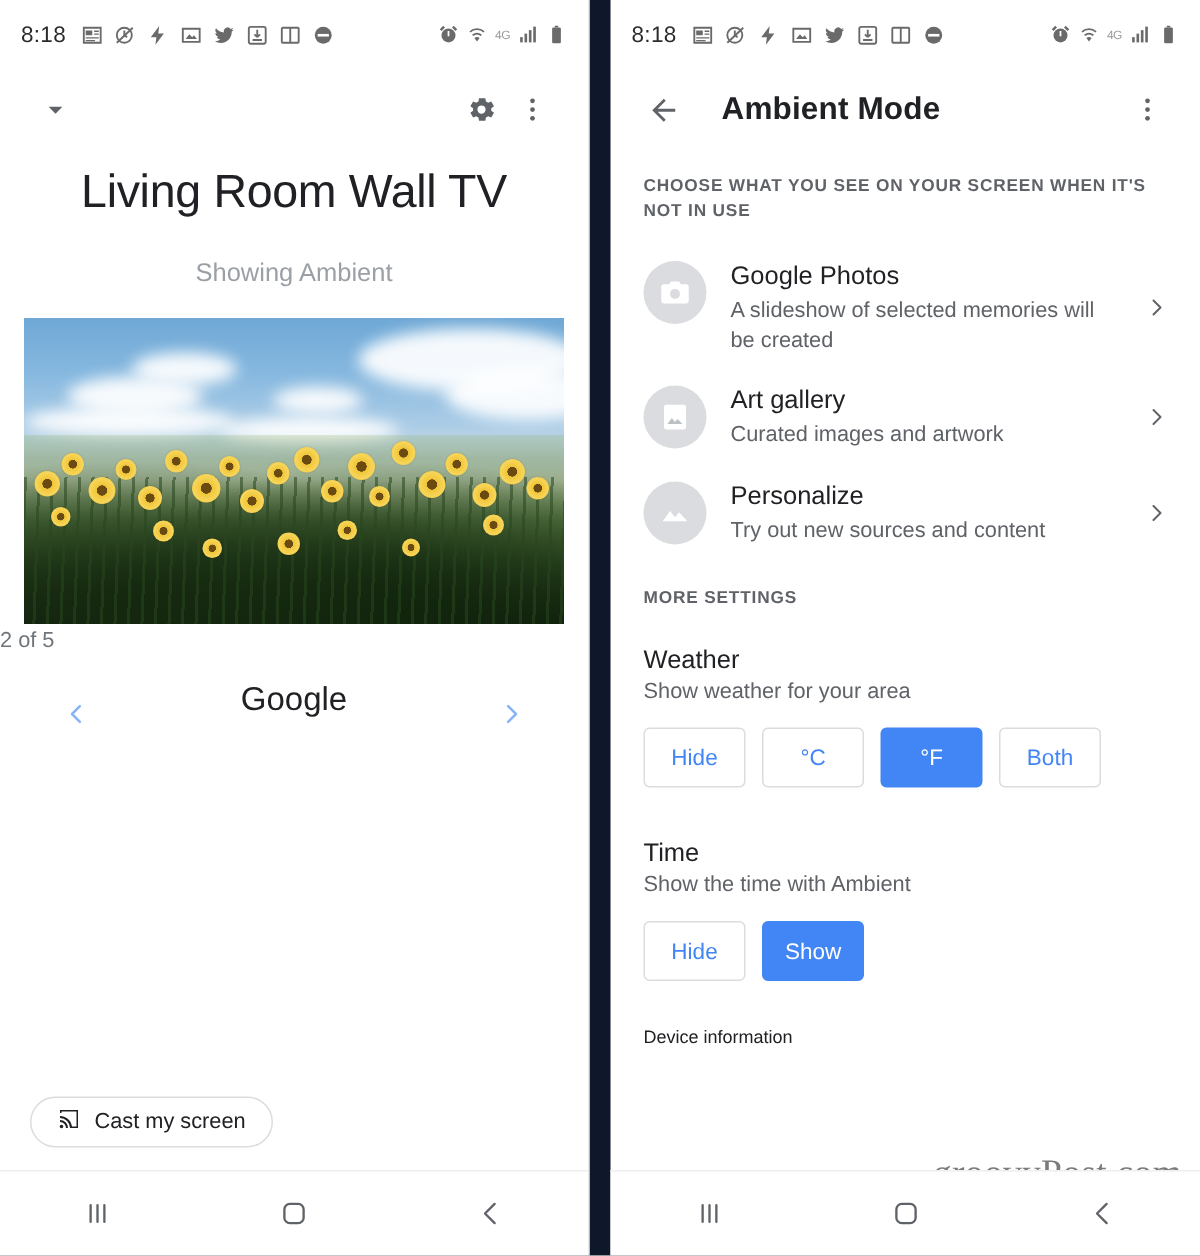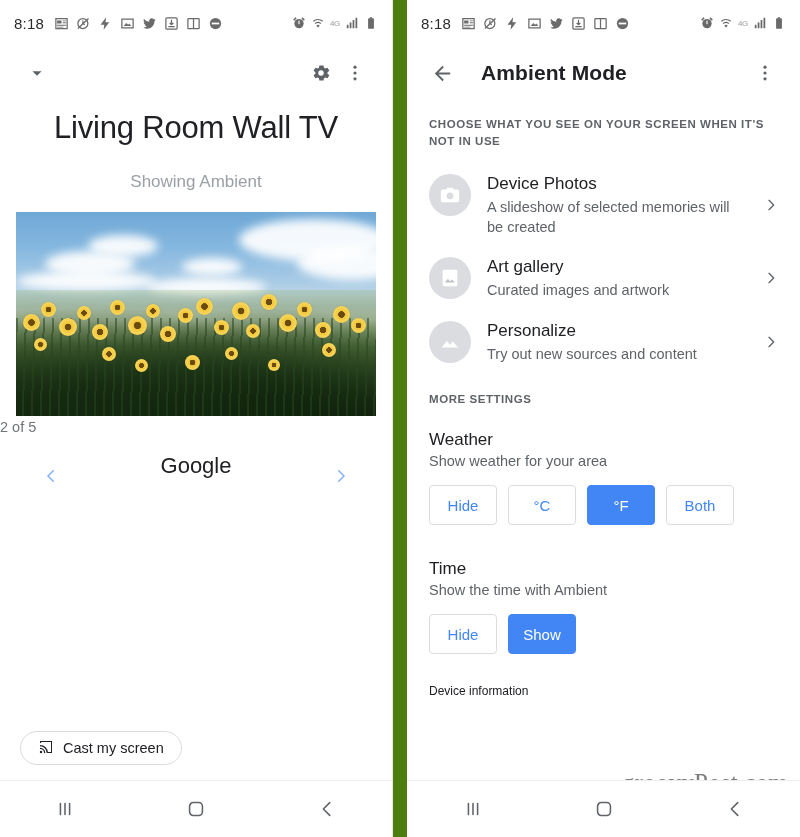--- a/index.html
+++ b/index.html
@@ -2,21 +2,21 @@
 <html><head>
 <meta charset="utf-8">
 <style>
   * { box-sizing: border-box; margin: 0; padding: 0; }
   html, body {
     width: 800px; height: 837px;
     font-family: "Liberation Sans", sans-serif;
     background: #ffffff;
     overflow: hidden;
   }
-  .screen { position: relative; width: 800px; height: 837px; background: #4d7c0f; display: flex; gap: 14px; }
+  .screen { position: relative; width: 800px; height: 837px; background: #0f172a; display: flex; gap: 14px; }
 
   .panel { position: relative; height: 837px; background: #fff; }
   .panel-left  { width: 400px; border-right: 1px solid #e8e8e8; }
   .panel-right { width: 400px; }
 
   
   .statusbar {
     height: 46px; display: flex; align-items: center;
     padding: 0 14px; gap: 7px; color: #3c3c3c;
   }
@@ -456,21 +456,21 @@
     <div class="opt-list">
 
       <div class="opt">
         <div class="opt-icon">
           <svg width="22" height="22" viewBox="0 0 24 24">
               <path d="M9 4l-1.2 2H4a2 2 0 00-2 2v10a2 2 0 002 2h16a2 2 0 002-2V8a2 2 0 00-2-2h-3.8L15 4H9z"></path>
               <circle cx="12" cy="13" r="3.6" fill="#dadce0"></circle>
             </svg>
         </div>
         <div class="opt-text">
-          <div class="opt-title">Device Photos</div>
+          <div class="opt-title">Google Photos</div>
           <div class="opt-sub">A slideshow of selected memories will be created</div>
         </div>
         <div class="opt-chevron">
           <svg width="16" height="16" viewBox="0 0 24 24">
               <path d="M9 5l7 7-7 7"></path>
             </svg>
         </div>
       </div>
 
       <div class="opt">

